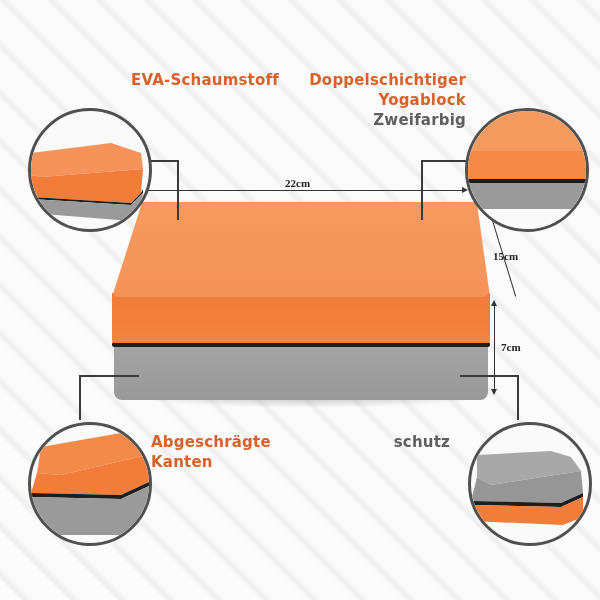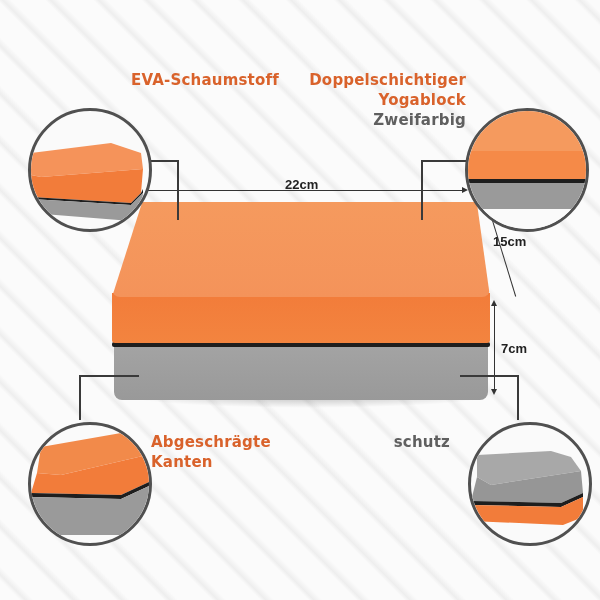--- a/index.html
+++ b/index.html
@@ -17,21 +17,21 @@
   .gray { color: #5f5f5f; }
   .right { text-align: right; }
 
   .circle {
     position: absolute; width: 124px; height: 124px; border-radius: 50%;
     border: 3px solid #505050; overflow: hidden; background: #fafafa;
     box-sizing: border-box;
   }
   .line { position: absolute; background: #3a3a3a; }
   .thin { position: absolute; background: #333; }
-  .dim { position: absolute; font-size: 13px; font-weight: bold; color: #222; font-family: Liberation Sans, sans-serif; }
+  .dim { position: absolute; font-size: 11px; font-weight: bold; color: #222; font-family: Liberation Serif, serif; }
 
   
   .block-shadow {
     position: absolute; left: 118px; top: 380px; width: 380px; height: 28px;
     background: radial-gradient(ellipse at center, rgba(0,0,0,0.28) 0%, rgba(0,0,0,0) 70%);
   }
   .block-top {
     position: absolute; left: 112px; top: 202px; width: 378px; height: 95px;
     background: linear-gradient(180deg, #f59a5e 0%, #f4935a 100%);
     clip-path: polygon(8% 0%, 96.5% 0%, 100% 100%, 0% 100%);
@@ -84,21 +84,21 @@
 
 <div>
   <div class="thin" style="left:145px; top:190px; width:320px; height:1px;"></div>
   <div class="abs" style="left:141px; top:187px; width:0; height:0; border-top:3px solid transparent; border-bottom:3px solid transparent; border-right:6px solid #333;"></div>
   <div class="abs" style="left:462px; top:187px; width:0; height:0; border-top:3px solid transparent; border-bottom:3px solid transparent; border-left:6px solid #333;"></div>
   <div class="dim" style="left:285px; top:177px;">22cm</div>
 </div>
 
 <div>
   <div class="thin" style="left:486px; top:201px; width:1px; height:100px; transform-origin:top left; transform:rotate(-17deg);"></div>
-  <div class="dim" style="left:493px; top:234px;text-align:center;">15cm</div>
+  <div class="dim" style="left:493px; top:250px;text-align:center;">15cm</div>
 </div>
 
 <div>
   <div class="thin" style="left:494px; top:302px; width:1px; height:90px;"></div>
   <div class="abs" style="left:491px; top:300px; width:0; height:0; border-left:3px solid transparent; border-right:3px solid transparent; border-bottom:6px solid #333;"></div>
   <div class="abs" style="left:491px; top:389px; width:0; height:0; border-left:3px solid transparent; border-right:3px solid transparent; border-top:6px solid #333;"></div>
   <div class="dim" style="left:501px; top:341px;">7cm</div>
 </div>
 
 <div>

